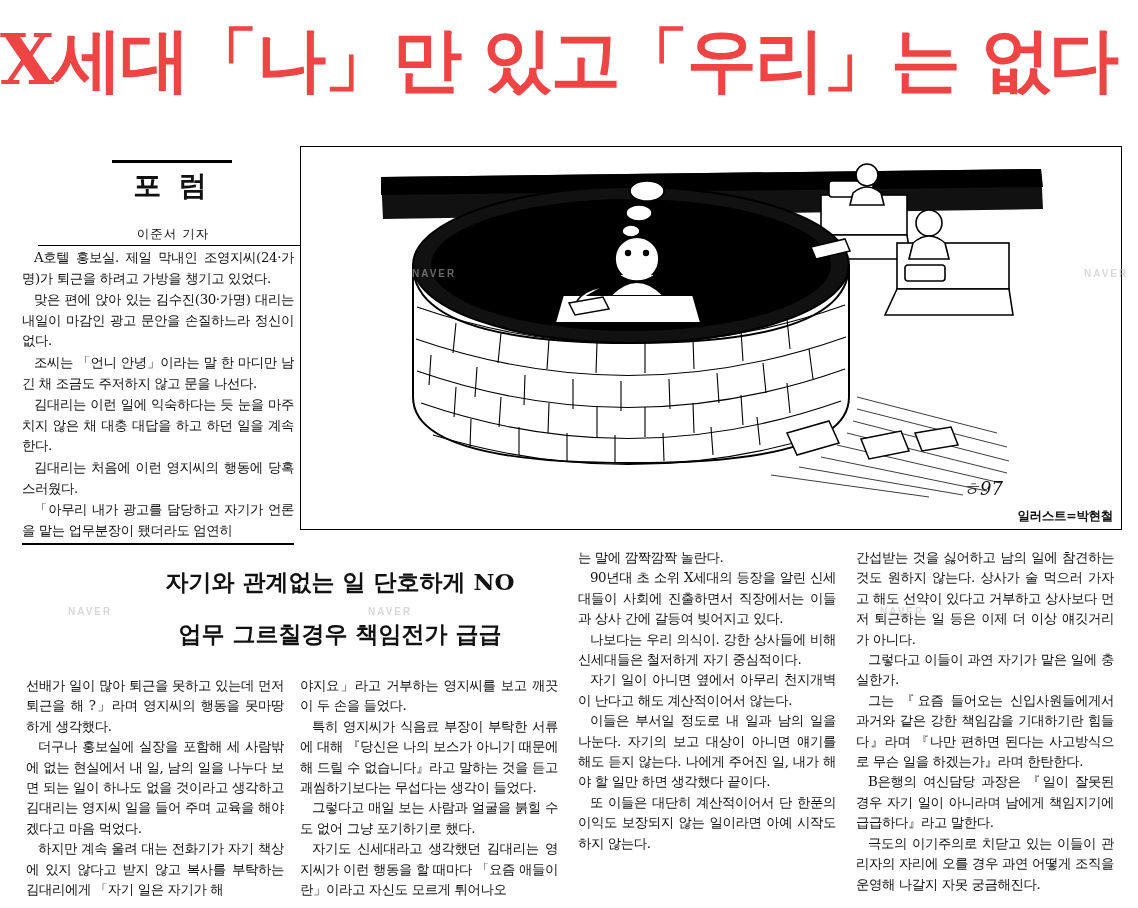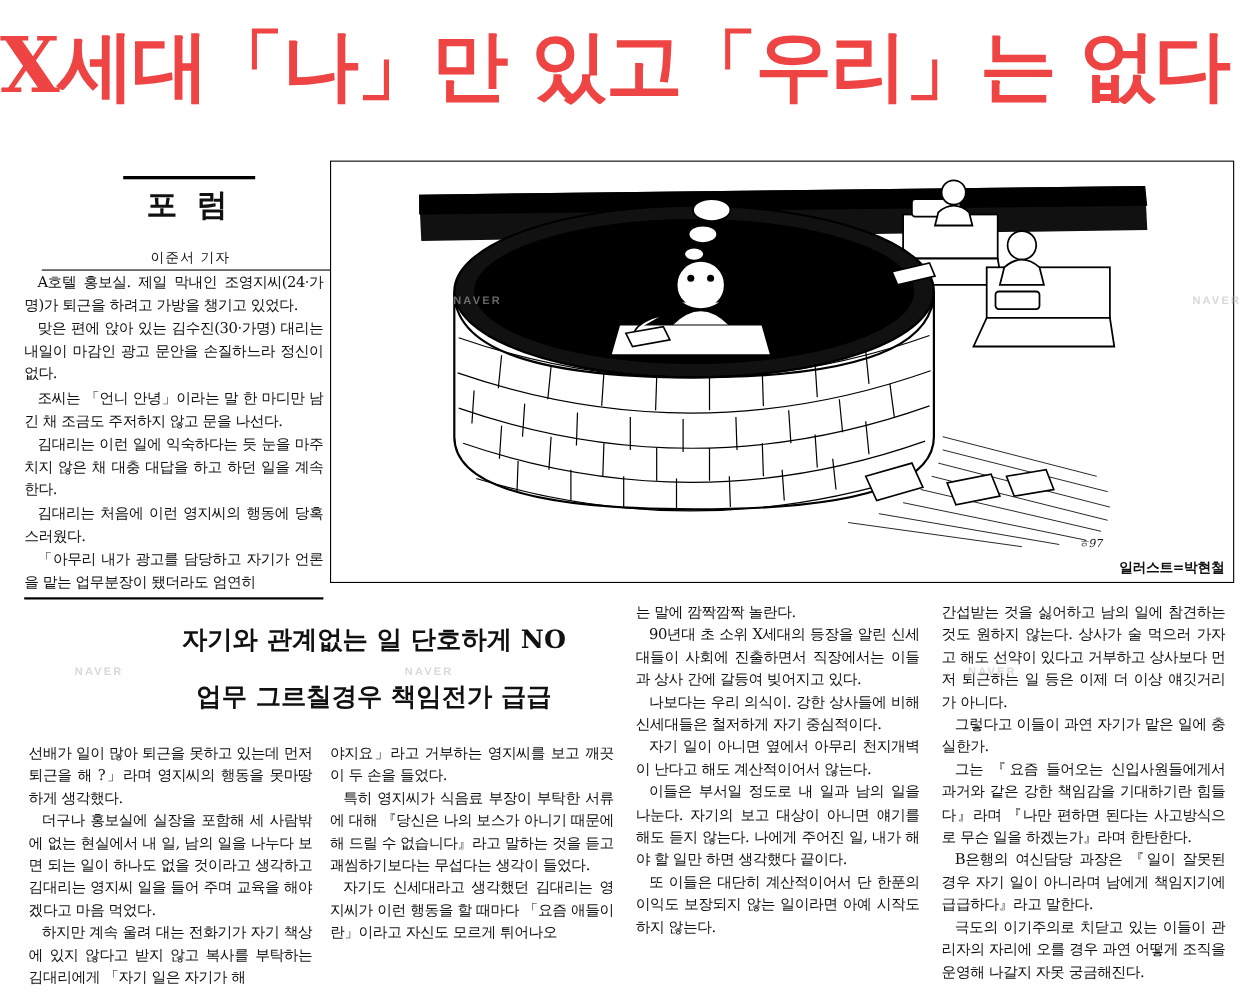--- a/index.html
+++ b/index.html
@@ -106,21 +106,21 @@
     bottom: 4px;
     font-size: 12.5px;
     font-weight: 700;
     font-family: "DejaVu Serif", serif;
     letter-spacing: -0.3px;
   }
   .illus-sign {
     position: absolute;
     right: 118px;
     bottom: 28px;
-    font-size: 10px;
+    font-size: 18px;
     font-family: "DejaVu Serif", serif;
     font-style: italic;
   }
 
   
   .subhead {
     position: absolute;
     left: 80px;
     width: 520px;
     text-align: center;
@@ -267,20 +267,21 @@
 
   <div class="body-col col1">
     <p class="cont">선배가 일이 많아 퇴근을 못하고 있는데 먼저 퇴근을 해 ?」라며 영지씨의 행동을 못마땅하게 생각했다.</p>
     <p>더구나 홍보실에 실장을 포함해 세 사람밖에 없는 현실에서 내 일, 남의 일을 나누다 보면 되는 일이 하나도 없을 것이라고 생각하고 김대리는 영지씨 일을 들어 주며 교육을 해야겠다고 마음 먹었다.</p>
     <p>하지만 계속 울려 대는 전화기가 자기 책상에 있지 않다고 받지 않고 복사를 부탁하는 김대리에게 「자기 일은 자기가 해</p>
   </div>
 
   <div class="body-col col2">
     <p class="cont">야지요」라고 거부하는 영지씨를 보고 깨끗이 두 손을 들었다.</p>
     <p>특히 영지씨가 식음료 부장이 부탁한 서류에 대해 『당신은 나의 보스가 아니기 때문에 해 드릴 수 없습니다』라고 말하는 것을 듣고 괘씸하기보다는 무섭다는 생각이 들었다.</p>
+    <p>그렇다고 매일 보는 사람과 얼굴을 붉힐 수도 없어 그냥 포기하기로 했다.</p>
     <p>자기도 신세대라고 생각했던 김대리는 영지씨가 이런 행동을 할 때마다 「요즘 애들이란」이라고 자신도 모르게 튀어나오</p>
   </div>
 
   <div class="body-col col3">
     <p class="cont">는 말에 깜짝깜짝 놀란다.</p>
     <p>90년대 초 소위 X세대의 등장을 알린 신세대들이 사회에 진출하면서 직장에서는 이들과 상사 간에 갈등여 빚어지고 있다.</p>
     <p>나보다는 우리 의식이. 강한 상사들에 비해 신세대들은 철저하게 자기 중심적이다.</p>
     <p>자기 일이 아니면 옆에서 아무리 천지개벽이 난다고 해도 계산적이어서 않는다.</p>
     <p>이들은 부서일 정도로 내 일과 남의 일을 나눈다. 자기의 보고 대상이 아니면 얘기를 해도 듣지 않는다. 나에게 주어진 일, 내가 해야 할 일만 하면 생각했다 끝이다.</p>
     <p>또 이들은 대단히 계산적이어서 단 한푼의 이익도 보장되지 않는 일이라면 아예 시작도 하지 않는다.</p>

